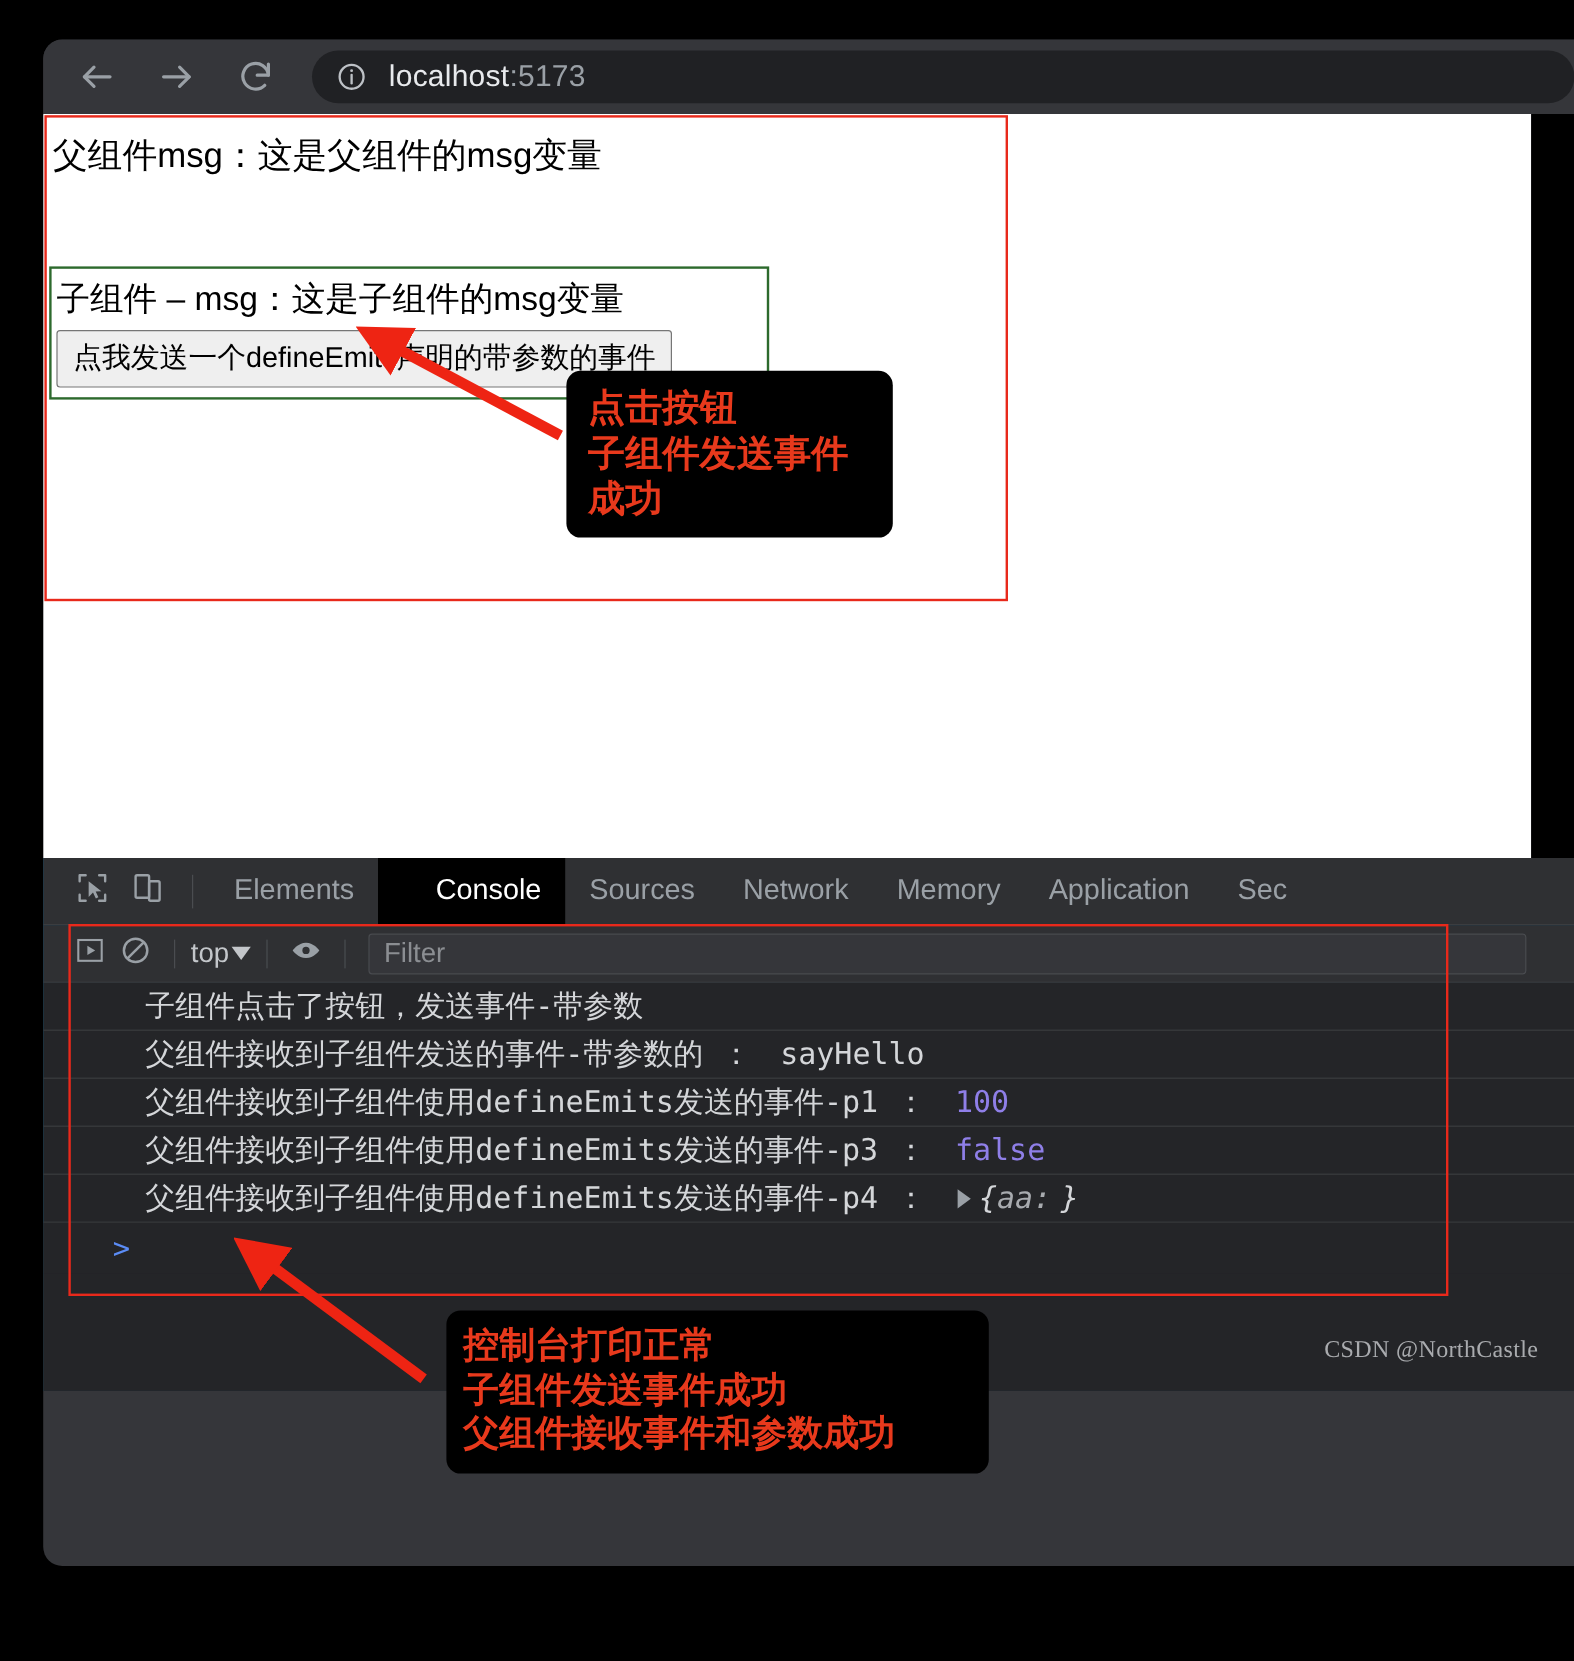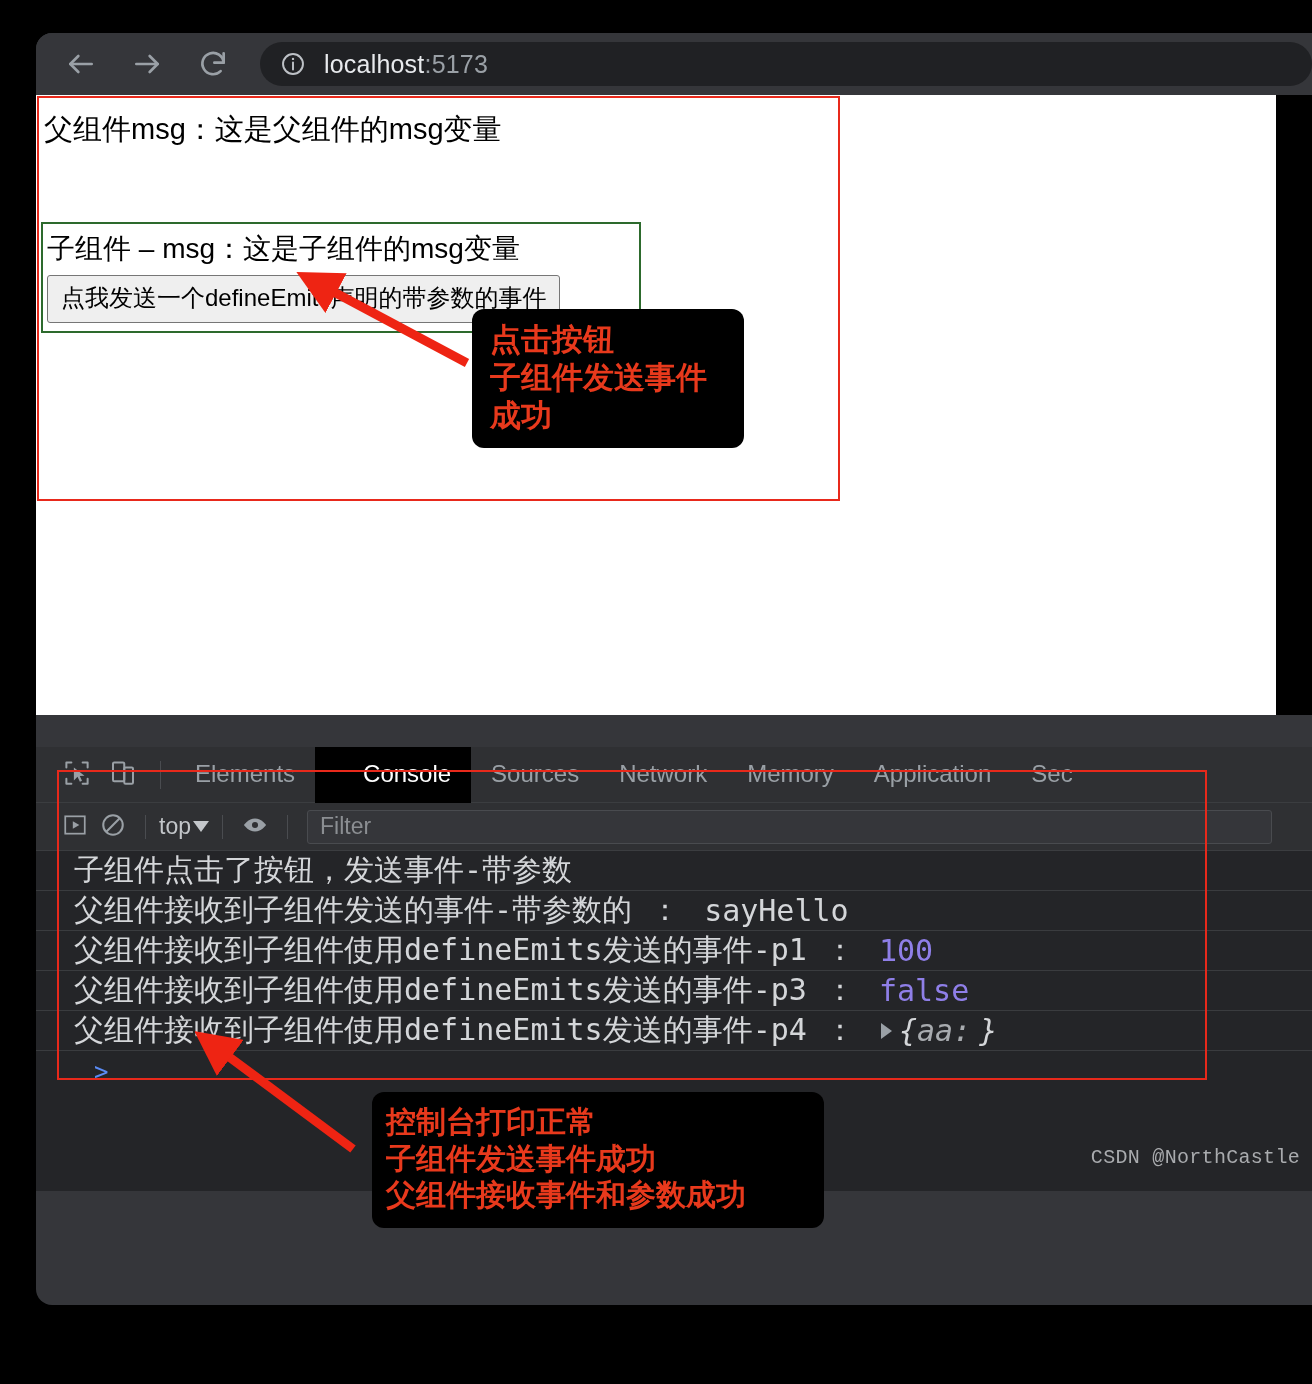--- a/index.html
+++ b/index.html
@@ -191,21 +191,20 @@
 
   
   .devtools {
     position: absolute;
     left: 0;
     top: 682px;
     width: 1276px;
     height: 444px;
     background: #0c4a6e;
     overflow: hidden;
-    margin-top: 32px;
   }
   .dt-tabbar {
     position: relative;
     height: 56px;
     background: #2f3033;
     display: flex;
     align-items: center;
     border-bottom: 1px solid #3b3d40;
     box-sizing: border-box;
   }
@@ -287,24 +286,24 @@
   .console-list {
     position: relative;
     background: #242528;
   }
   .console-row {
     position: relative;
     height: 40px;
     display: flex;
     align-items: center;
     border-bottom: 1px solid #3a3c3f;
-    padding-left: 38px;
+    padding-left: 85px;
     box-sizing: border-box;
     font-family: "DejaVu Sans Mono", "Liberation Mono", monospace;
-    font-size: 30px;
+    font-size: 25px;
     color: #d4d6d9;
     white-space: nowrap;
   }
   .console-row .val-num { color: #8f7fe8; }
   .console-row .val-bool { color: #8f7fe8; }
   .console-row .obj-expand {
     display:inline-block;
     width:0;height:0;
     border-top: 8px solid transparent;
     border-bottom: 8px solid transparent;
@@ -342,25 +341,25 @@
     top: 770px;
     width: 1150px;
     height: 310px;
     border: 2px solid #e8291b;
     box-sizing: border-box;
     pointer-events: none;
   }
 
   .watermark {
     position: absolute;
-    right: 12px;
+    right: 30px;
     bottom: 22px;
     font-size: 20px;
     color: #a9abae;
-    font-family: Liberation Mono, monospace;
+    font-family: Liberation Serif, serif;
     letter-spacing: 0.3px;
     text-align: center;
   }
 </style>
 </head>
 <body>
 
 <div id="root">
 
   <div class="browser-window">

